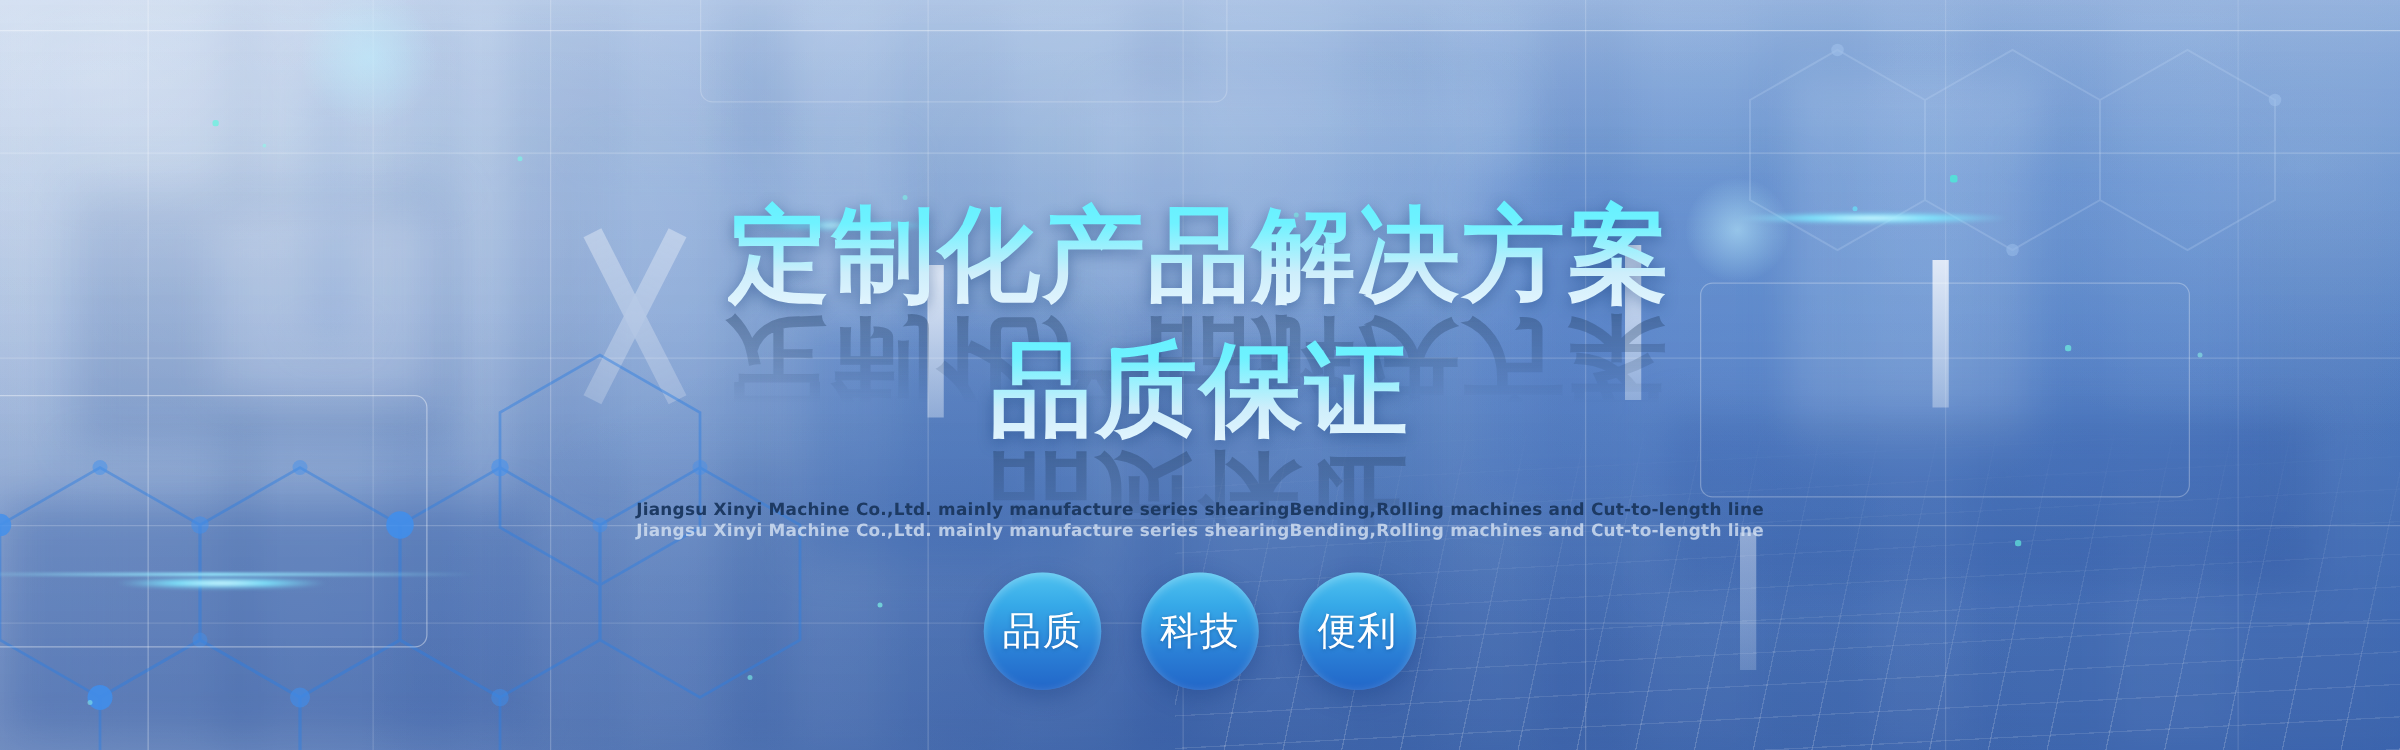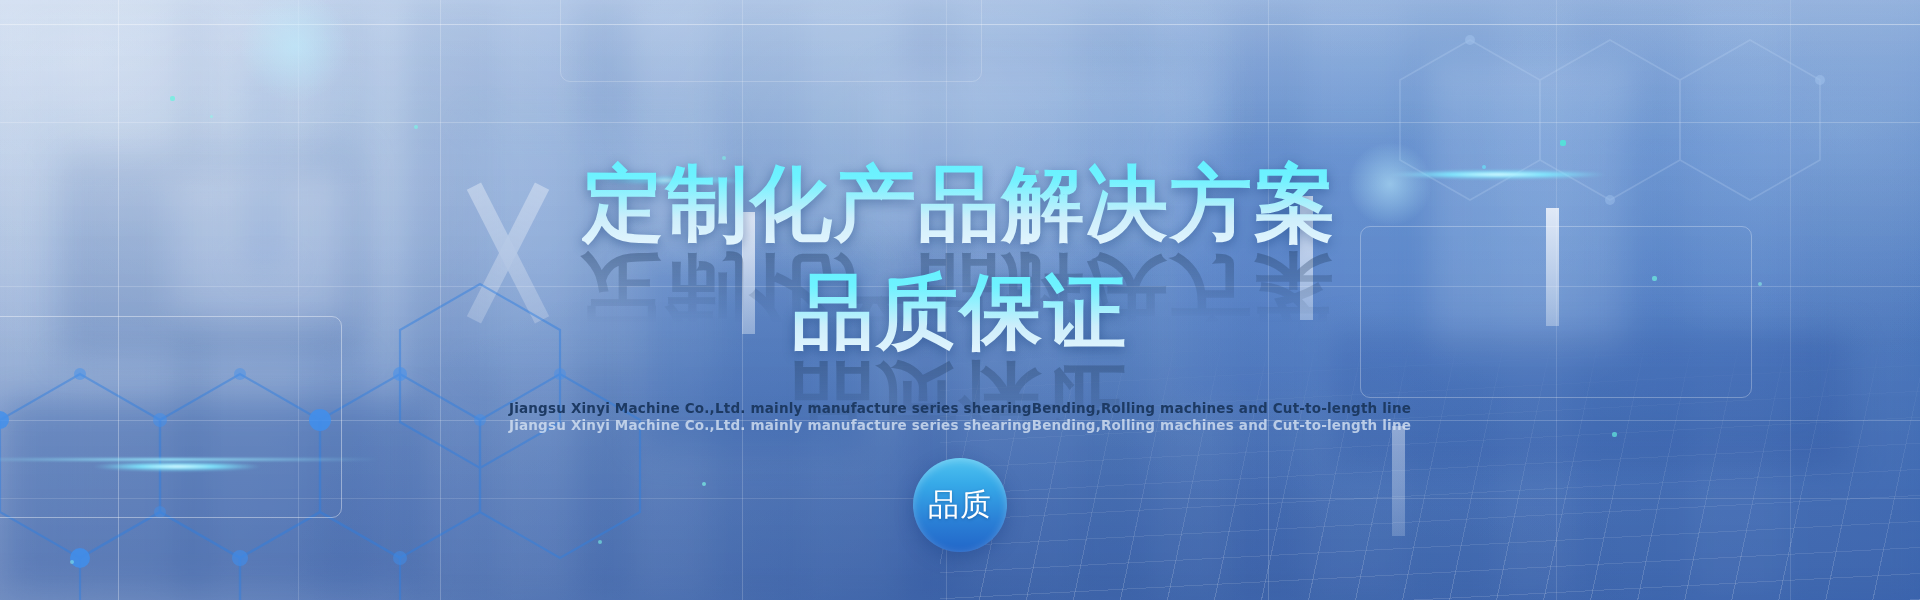--- a/index.html
+++ b/index.html
@@ -334,16 +334,18 @@
     <div class="hl-reflect rf2">品质保证</div>
     <div class="headline hl2">
       <span class="hl-main">品质保证</span>
     </div>
 
     <div class="subtitle sub1">Jiangsu Xinyi Machine Co.,Ltd. mainly manufacture series shearingBending,Rolling machines and Cut-to-length line</div>
     <div class="subtitle sub2">Jiangsu Xinyi Machine Co.,Ltd. mainly manufacture series shearingBending,Rolling machines and Cut-to-length line</div>
 
     <div class="badges">
       <div class="badge">品质</div>
+      <div class="badge">科技</div>
+      <div class="badge">便利</div>
     </div>
 
   </div>
 </div>
 
 </body></html>

